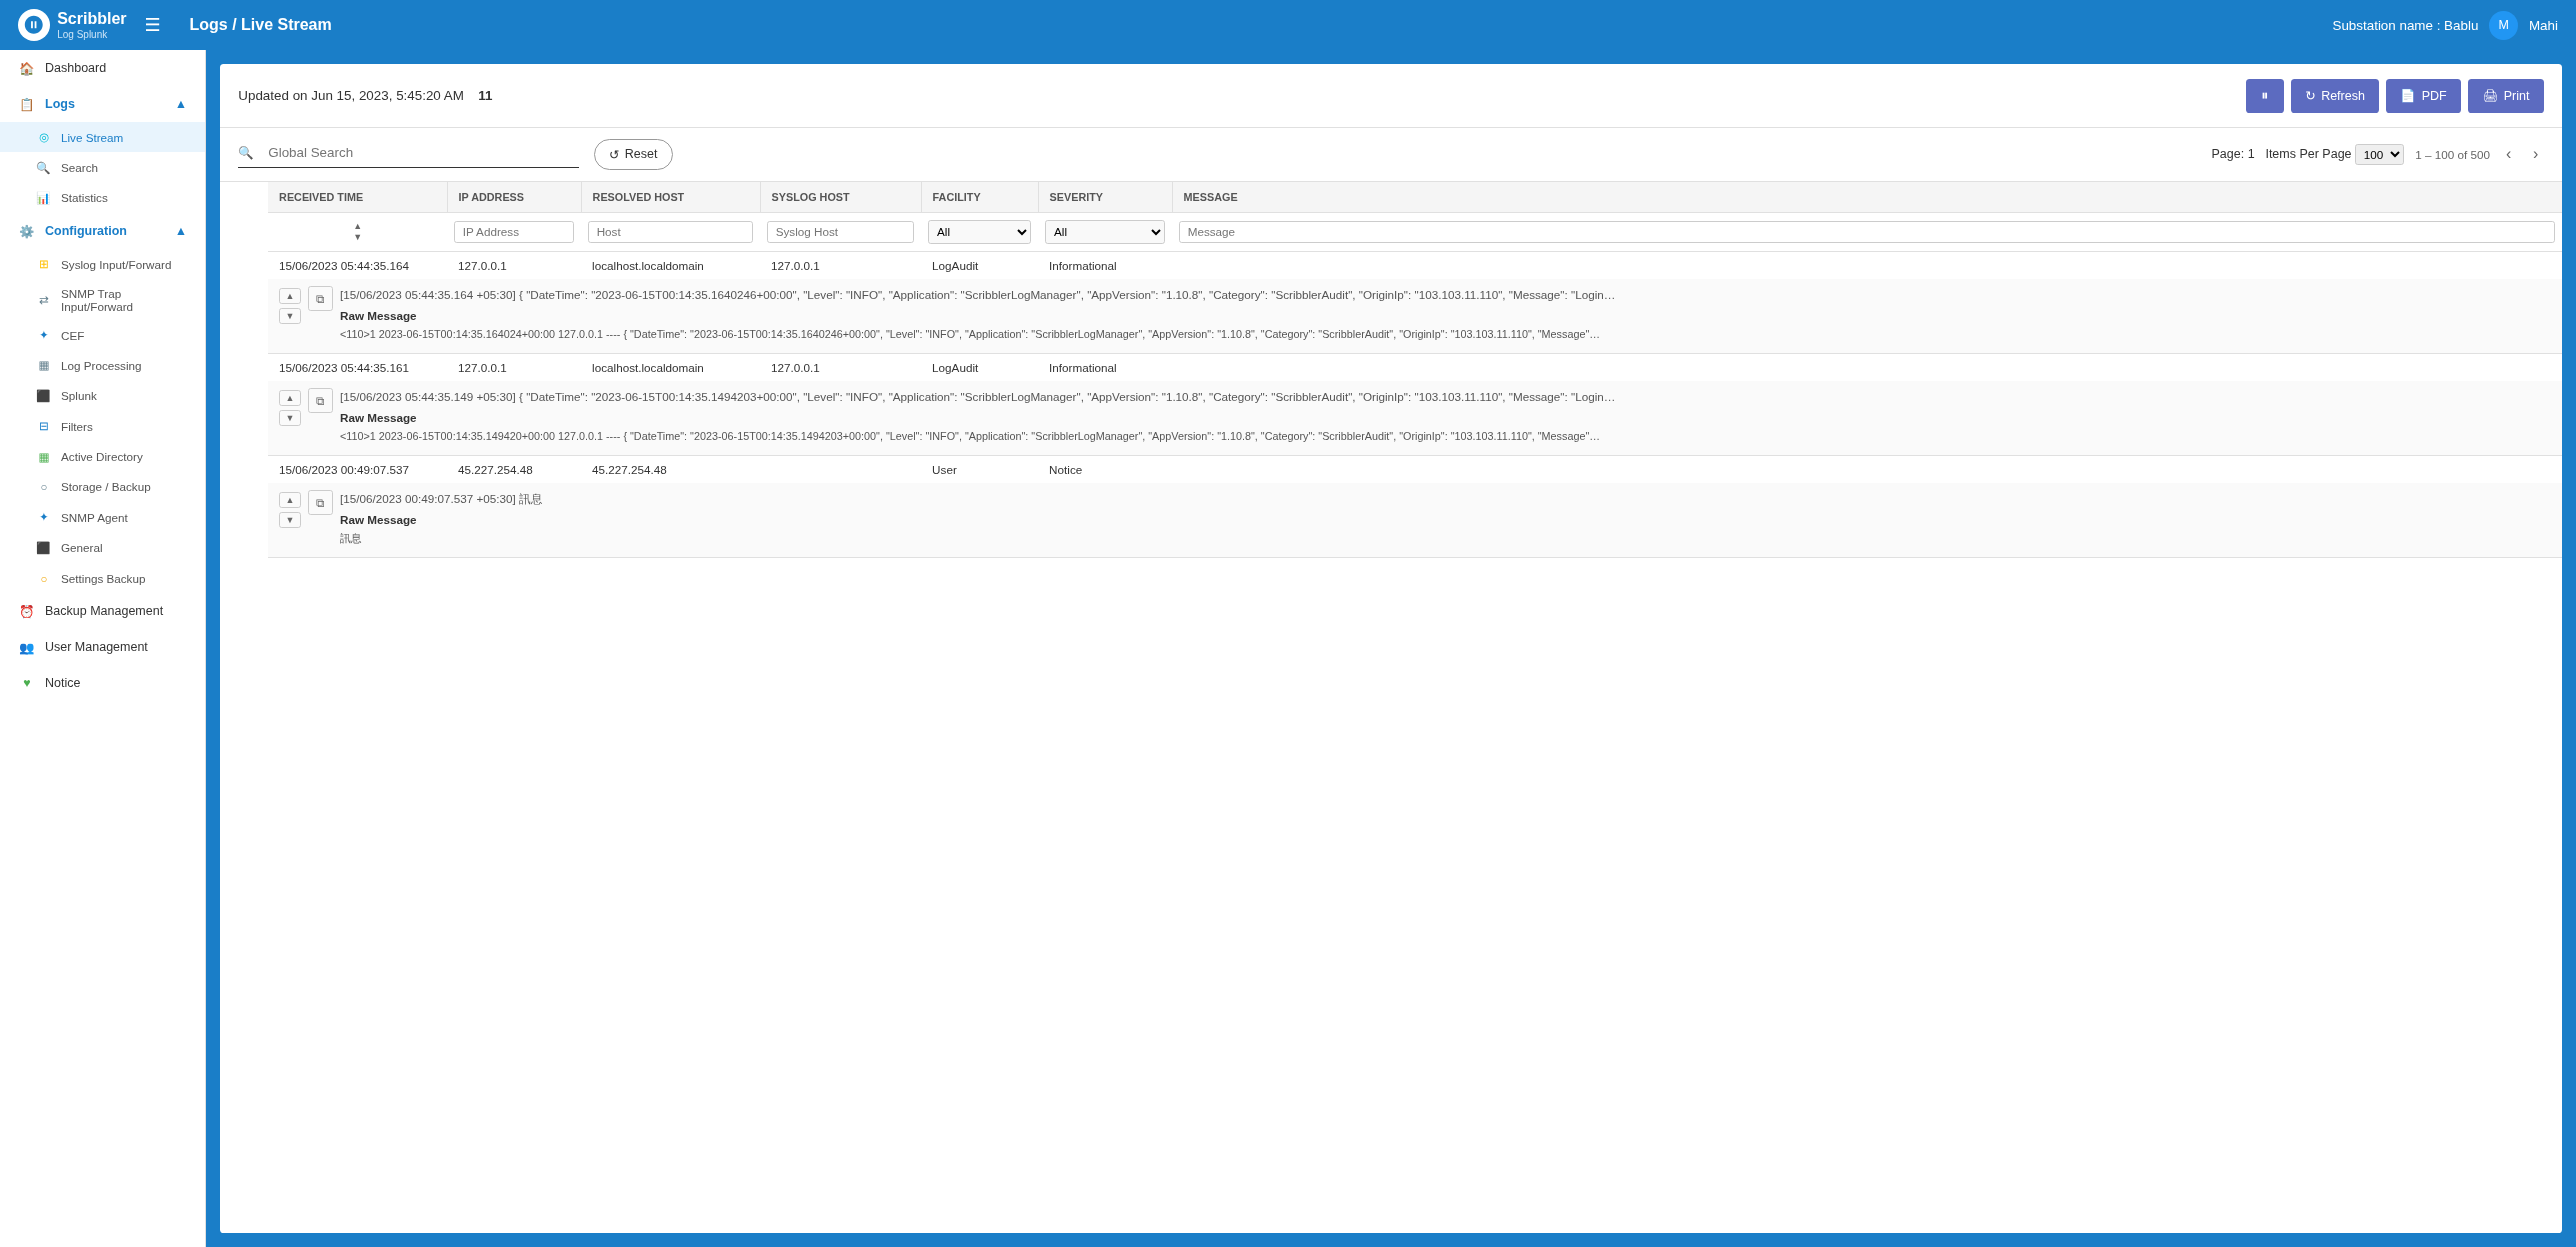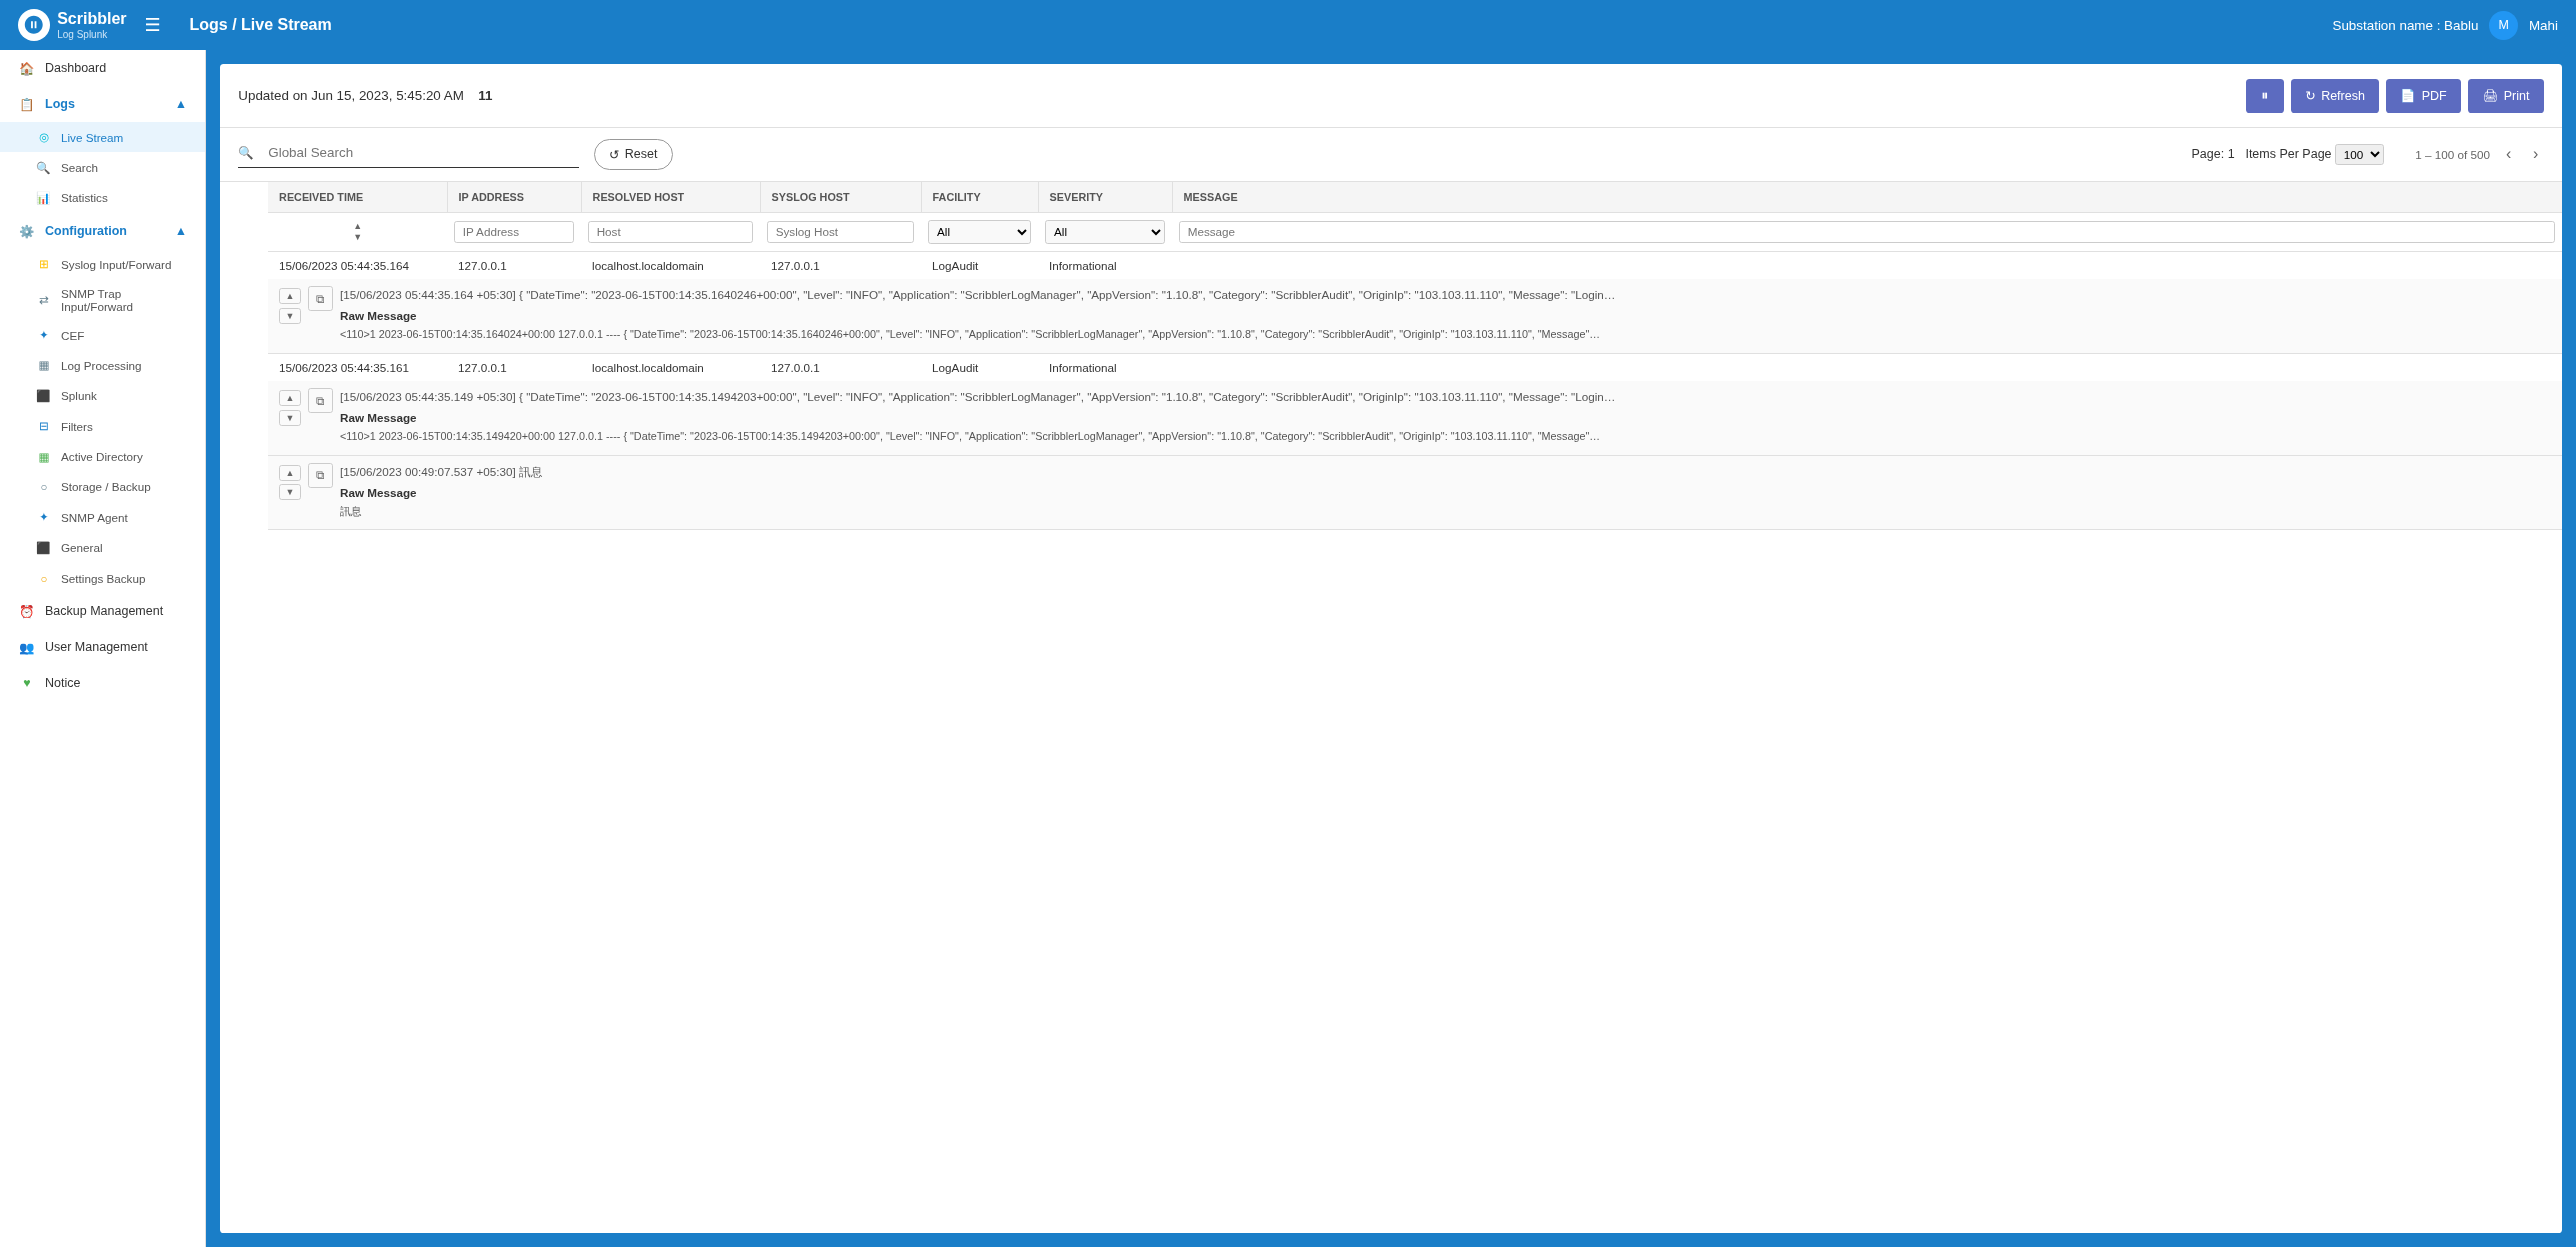--- a/index.html
+++ b/index.html
@@ -146,21 +146,21 @@
     .pagination-right {
       margin-left: auto;
       display: flex; align-items: center; gap: 10.8px;
       font-size: 12.5px; color: #333;
     }
     .page-label { font-size: 12.5px; }
     .items-per-page-wrap { display: flex; align-items: center; gap: 3.6px; }
     .items-per-page-wrap select {
       border: 0.9px solid #ccc; border-radius: 2.7px; padding: 1.8px 3.6px; font-size: 11.7px;
     }
-    .page-range { font-size: 11.7px; color: #666; margin-left: 20px; }
+    .page-range { font-size: 11.7px; color: #666; }
     .nav-btn {
       background: none; border: none; cursor: pointer; font-size: 16px; color: #666; padding: 1.8px 5.4px;
     }
 
     
     .log-table-wrap { overflow-y: auto; flex: 1; padding-left: 48px; }
     .log-table { width: 100%; border-collapse: collapse; }
     .log-table th {
       background: #f5f5f5;
       padding: 9px 10.8px;
@@ -494,20 +494,29 @@
           </div>
           <button class="copy-btn" title="Copy">⧉</button>
           <div class="expand-content">
             <div class="expand-message">[15/06/2023 05:44:35.149 +05:30] { "DateTime": "2023-06-15T00:14:35.1494203+00:00", "Level": "INFO", "Application": "ScribblerLogManager", "AppVersion": "1.10.8", "Category": "ScribblerAudit", "OriginIp": "103.103.11.110", "Message": "Login…</div>
             <div class="raw-message-label">Raw Message</div>
             <div class="raw-message-text">&lt;110&gt;1 2023-06-15T00:14:35.149420+00:00 127.0.0.1 ---- { "DateTime": "2023-06-15T00:14:35.1494203+00:00", "Level": "INFO", "Application": "ScribblerLogManager", "AppVersion": "1.10.8", "Category": "ScribblerAudit", "OriginIp": "103.103.11.110", "Message"…</div>
           </div>
         </div>
       </td>
     </tr>
+              <tr class="log-row expanded">
+    <td>15/06/2023 00:49:07.537</td>
+    <td>45.227.254.48</td>
+    <td>45.227.254.48</td>
+    <td></td>
+    <td>User</td>
+    <td class="severity-notice">Notice</td>
+    <td></td>
+  </tr>
               <tr class="expand-row">
       <td colspan="7">
         <div class="expand-controls">
           <div class="expand-btn-wrap">
             <button class="expand-up-btn">▲</button>
             <button class="expand-down-btn">▼</button>
           </div>
           <button class="copy-btn" title="Copy">⧉</button>
           <div class="expand-content">
             <div class="expand-message">[15/06/2023 00:49:07.537 +05:30] 訊息</div>

